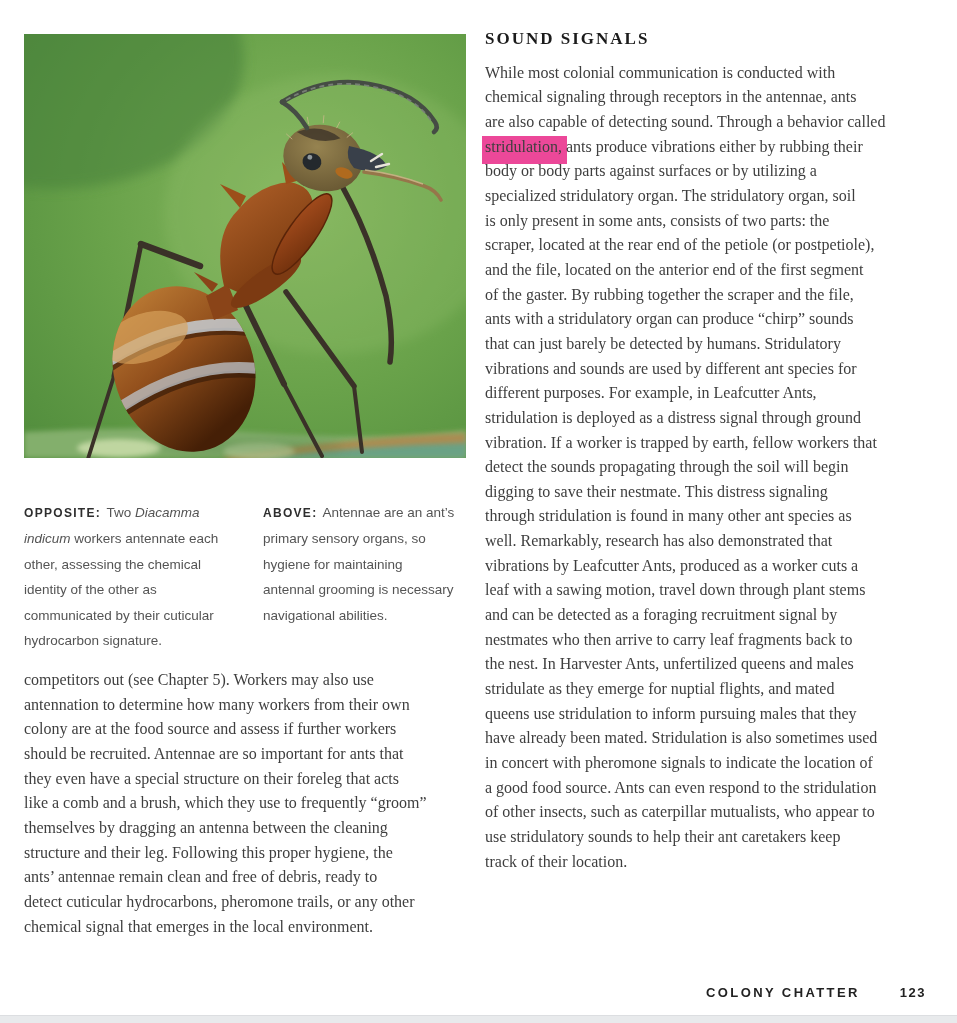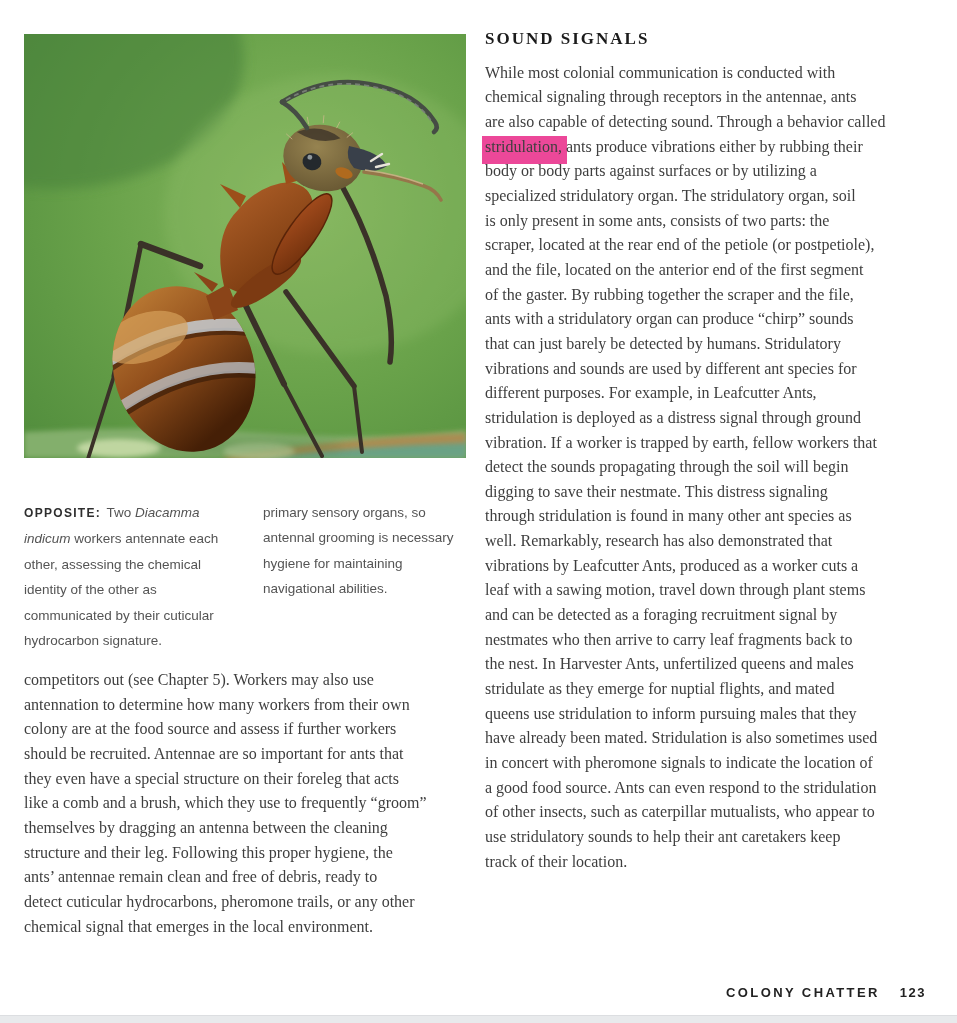--- a/index.html
+++ b/index.html
@@ -38,21 +38,21 @@
     font-family:Liberation Serif, serif; font-weight:700;
     font-size:17px; letter-spacing:2px; color:#1b1b1b; margin-bottom:9px;
   }
   mark {
     background:#ec4899; color:inherit;
     padding:2px 5px 9px 3px; margin:-2px -5px -3px -3px; border-radius:0;
   }
 
   
   .footer {
-    right:31px; top:985px; display:flex; align-items:baseline; gap:20px;
+    right:31px; top:985px; display:flex; align-items:baseline; gap:40px;
     font-family:"Liberation Sans", sans-serif; font-weight:700;
     font-size:13px; letter-spacing:2.4px; color:#222222;
   }
   .footer .pagenum { letter-spacing:1.5px; }
 
   .bottom-edge {
     left:0; bottom:0; width:957px; height:7px;
     background:#e8eaec; border-top:1px solid #dcdee1;
   }
 </style>
@@ -175,23 +175,24 @@
 
 <div class="abs caption caption-opposite">
     <div class="tline"><strong class="cap-label">OPPOSITE:</strong> Two <em>Diacamma</em></div>
     <div class="tline"><em>indicum</em> workers antennate each</div>
     <div class="tline">other, assessing the chemical</div>
     <div class="tline">identity of the other as</div>
     <div class="tline">communicated by their cuticular</div>
     <div class="tline">hydrocarbon signature.</div>
   </div>
 <div class="abs caption caption-above">
+    <div class="tline"><strong class="cap-label">ABOVE:</strong> Antennae are an ant’s</div>
     <div class="tline">primary sensory organs, so</div>
+    <div class="tline">hygiene for maintaining</div>
     <div class="tline">antennal grooming is necessary</div>
-    <div class="tline">hygiene for maintaining</div>
     <div class="tline">navigational abilities.</div>
   </div>
 
 <div class="abs serif-block left-body">
     <div class="tline">competitors out (see Chapter 5). Workers may also use</div>
     <div class="tline">antennation to determine how many workers from their own</div>
     <div class="tline">colony are at the food source and assess if further workers</div>
     <div class="tline">should be recruited. Antennae are so important for ants that</div>
     <div class="tline">they even have a special structure on their foreleg that acts</div>
     <div class="tline">like a comb and a brush, which they use to frequently “groom”</div>

